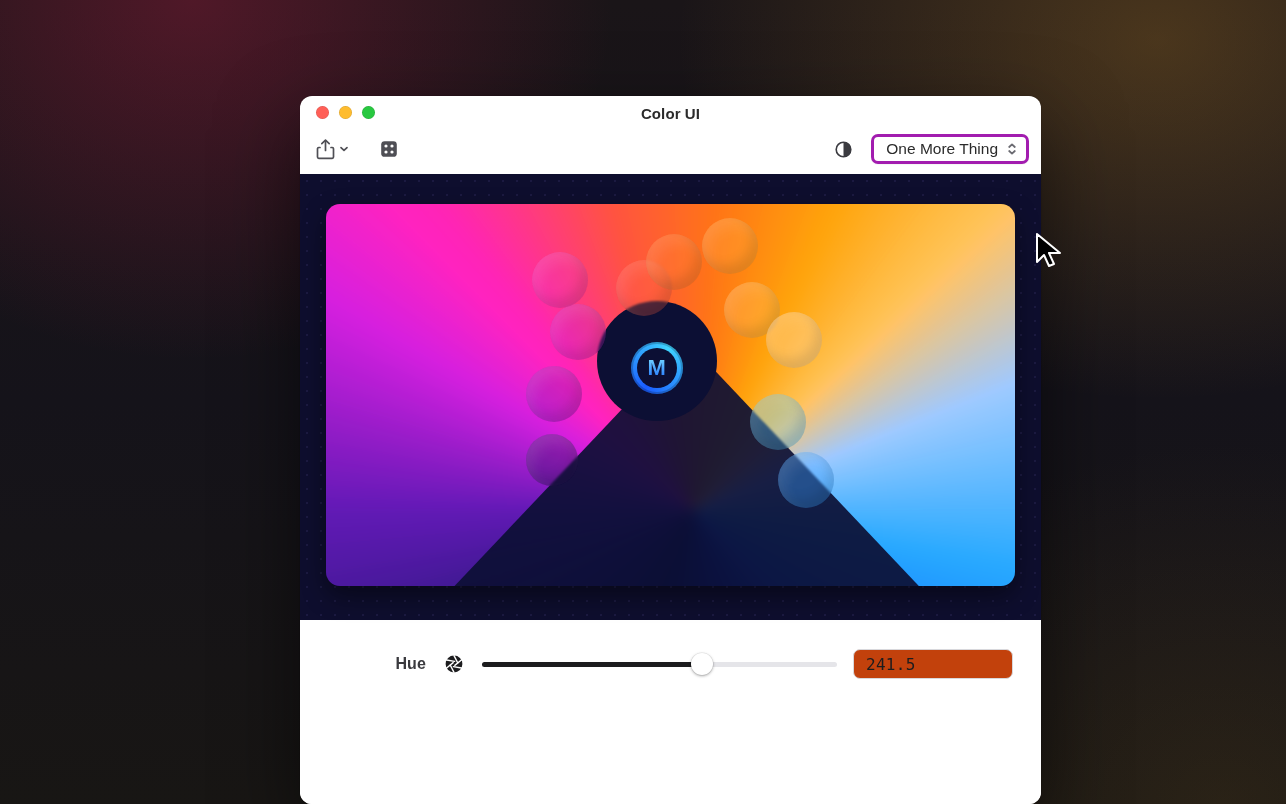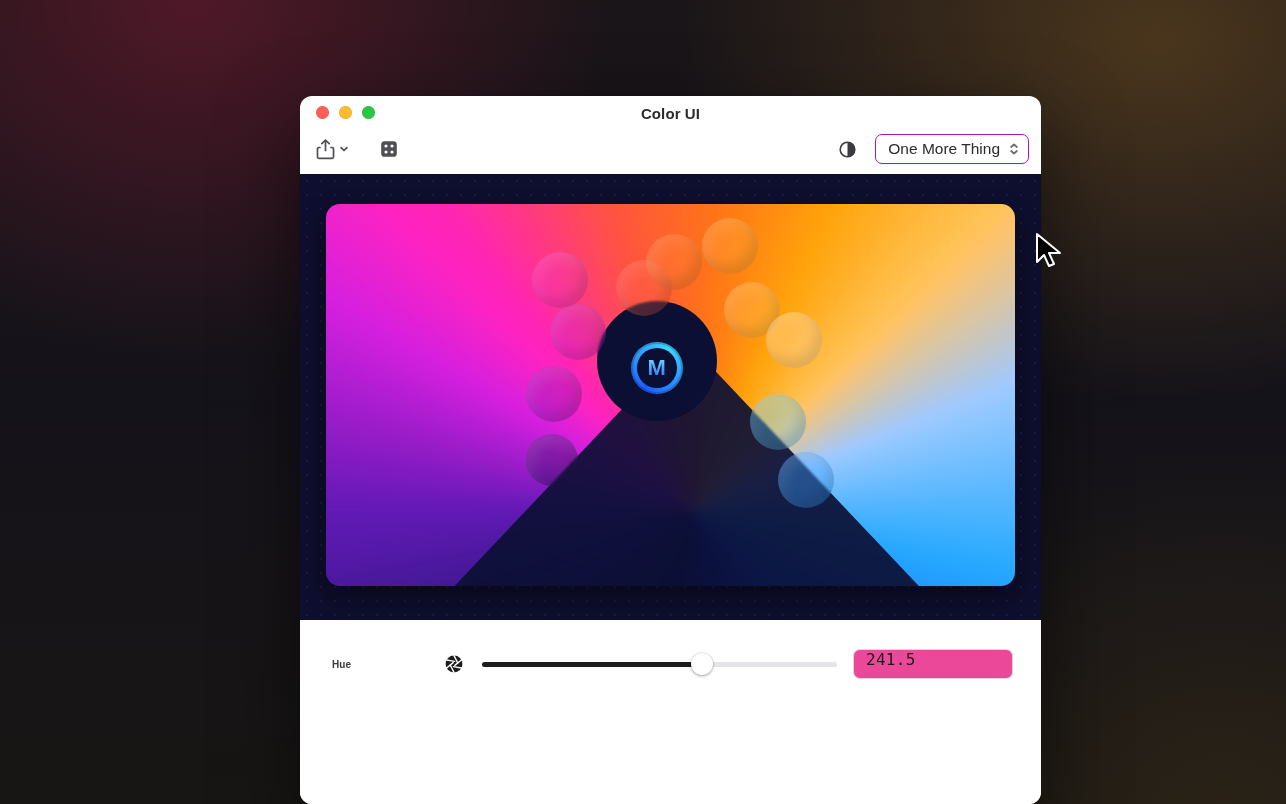--- a/index.html
+++ b/index.html
@@ -37,21 +37,21 @@
 
   
   .toolbar { height:44px; display:flex; align-items:center; padding:0 12px 6px 12px; gap:14px; }
   .tb-left { display:flex; align-items:center; gap:22px; }
   .tb-btn  { display:flex; align-items:center; gap:4px; color:#4f4f55; height:28px; padding:0 4px; border-radius:6px; cursor:default; }
   .tb-btn svg { display:block; }
   .tb-spacer { flex:1; }
   .tb-right { display:flex; align-items:center; gap:14px; }
   .select-pop {
     height:30px; padding:0 28px 0 12px;
-    border:1px solid #a21caf; border-radius:7px;
+    border:3px solid #a21caf; border-radius:7px;
     background:#fff; box-shadow:0 1px 1px rgba(0,0,0,.04);
     font-size:15.5px; color:#2b2b2b;
     display:flex; align-items:center; position:relative;
   }
   .select-pop .chev {
     position:absolute; right:8px; top:50%; transform:translateY(-50%);
     width:12px; height:16px; color:#6b6b72;
   }
 
   
@@ -117,39 +117,39 @@
   }
   .orb{
     position:absolute; width:56px; height:56px; border-radius:50%;
     background:rgba(255,255,255,.08); backdrop-filter: blur(1px);
     box-shadow: inset -6px -8px 12px rgba(0,0,0,.12), inset 6px 8px 14px rgba(255,255,255,.10);
   }
 
   
   .controls { background:#fff; padding:20px 28px 0 32px; flex:1; }
   .ctrl-row { display:grid; grid-template-columns:94px 24px 1fr 160px; align-items:center; column-gap:16px; height:48px; }
-  .ctrl-label { font-size:10px; font-weight:600; color:#3a3a3e; letter-spacing:.1px; }
+  .ctrl-label { text-align:right; font-size:16px; font-weight:600; color:#3a3a3e; letter-spacing:.1px; }
   .ctrl-icon  { display:flex; justify-content:center; color:#1d1d1f; }
   .slider {
     position:relative; height:28px; display:flex; align-items:center;
   }
   .track {
     height:5px; width:100%; background:#e5e5e9; border-radius:3px; position:relative; overflow:visible;
   }
   .fill {
     position:absolute; left:0; top:0; height:100%; background:#1c1c1e; border-radius:3px;
   }
   .knob {
     position:absolute; top:50%; width:22px; height:22px; border-radius:50%;
     background:#fff; transform:translate(-50%,-50%);
     box-shadow:0 1px 3px rgba(0,0,0,.35),0 0 0 .5px rgba(0,0,0,.08);
   }
   .val-field{
-    height:30px; border:1px solid #d8d8dc; border-radius:7px; background:#ec4899;
-    padding:0 12px; display:flex; 
+    height:30px; border:1px solid #d8d8dc; border-radius:7px; background:#c2410c;
+    padding:0 12px; display:flex; align-items:center;
     font-family:"SF Mono",ui-monospace,Menlo,Consolas,monospace;
     font-size:16px; color:#1c1c1e; letter-spacing:.3px;
   }
 
   
   .cursor{ position:absolute; left:1034px; top:232px; width:32px; height:40px; }
 </style>
 </head>
 <body>
 

